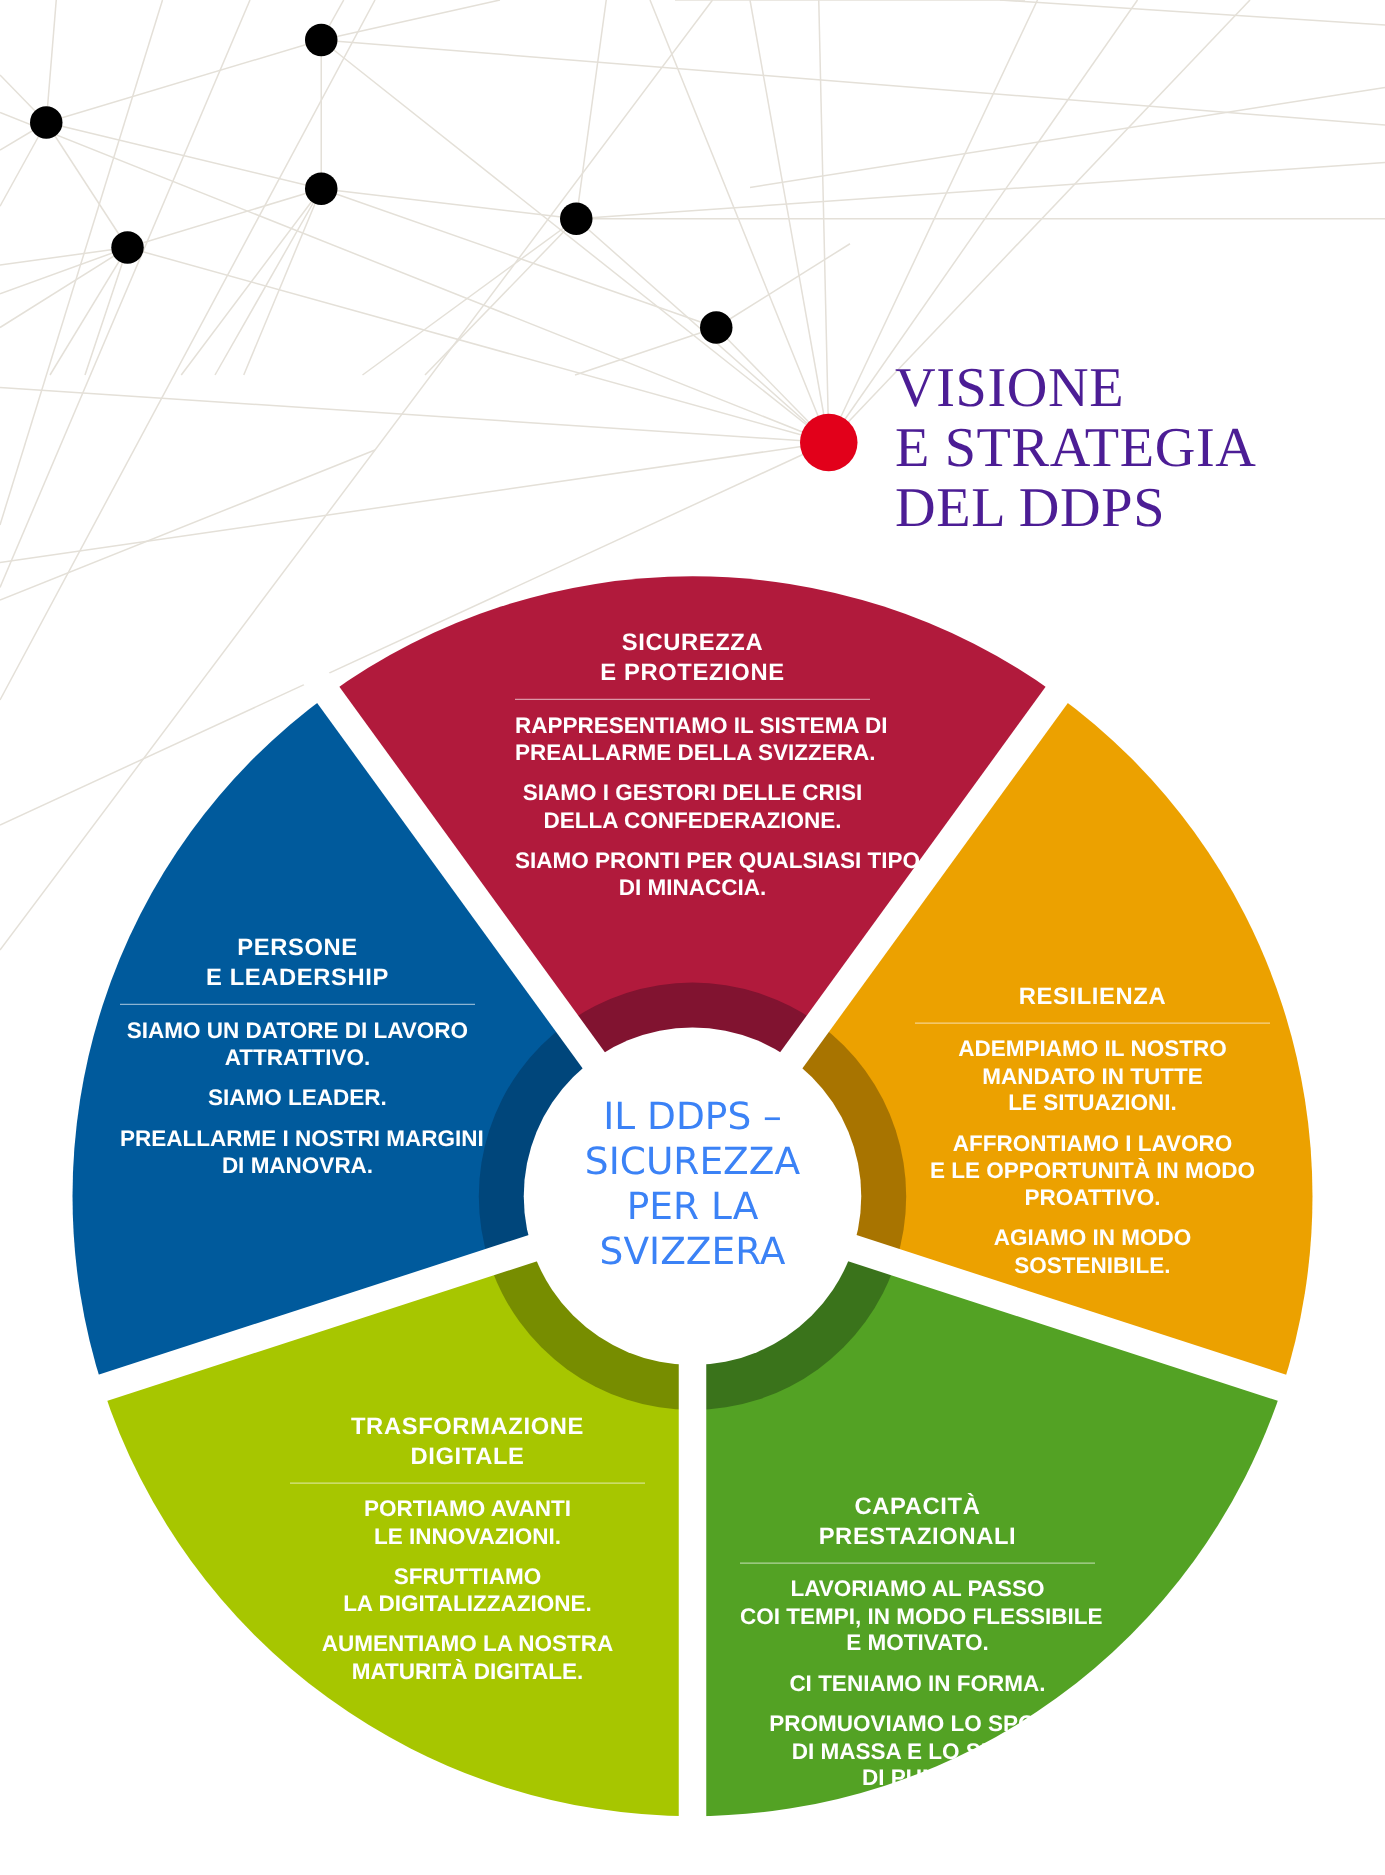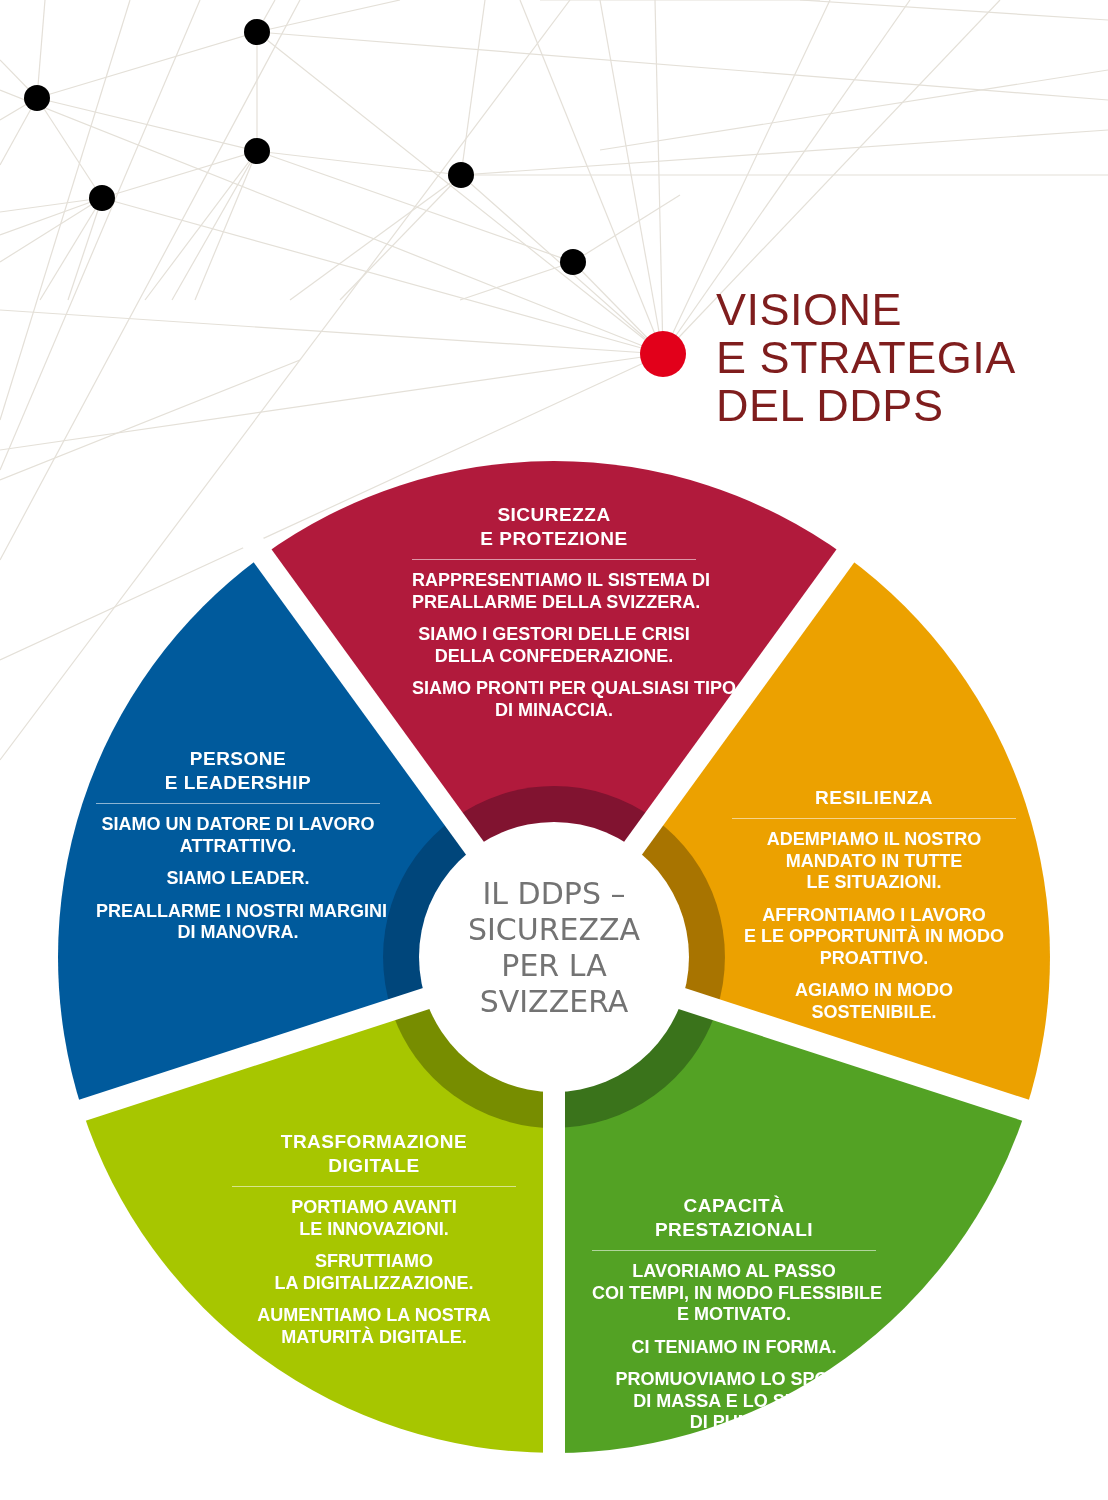--- a/index.html
+++ b/index.html
@@ -1,20 +1,20 @@
 <!DOCTYPE html>
 <html><head>
 <meta charset="utf-8">
 <style>
   html, body { margin:0; padding:0; background:#ffffff; }
   body { width:1108px; height:1500px; position:relative; overflow:hidden; font-family:"DejaVu Sans", sans-serif; }
   svg.bg { position:absolute; left:0; top:0; }
-  .title { position:absolute; left:716px; top:286px; font-family:Liberation Sans, sans-serif; font-size:45px; line-height:48px; color:#7f1d1d; letter-spacing:0.5px; }
+  .title { position:absolute; left:716px; top:286px; font-family:Liberation Serif, serif; font-size:45px; line-height:48px; color:#4c1d95; letter-spacing:0.5px; }
   .title div { white-space:nowrap; }
-  .center-label { position:absolute; left:419px; top:876px; width:270px; text-align:center; font-size:30px; line-height:36px; color:#737373; }
+  .center-label { position:absolute; left:419px; top:876px; width:270px; text-align:center; font-size:30px; line-height:36px; color:#3b82f6; }
   .center-label div { white-space:nowrap; }
   .block { position:absolute; text-align:center; color:#ffffff; font-family:"Liberation Sans", sans-serif; font-weight:bold; }
   .block .head { font-size:19px; line-height:24px; letter-spacing:0.5px; }
   .block .rule { height:1px; margin:8px 0 10px 0; background:rgba(255,255,255,0.55); }
   .block .item { font-size:18px; line-height:21.5px; margin-bottom:11px; }
   .block .line { white-space:nowrap; }
 </style>
 </head>
 <body>
 

